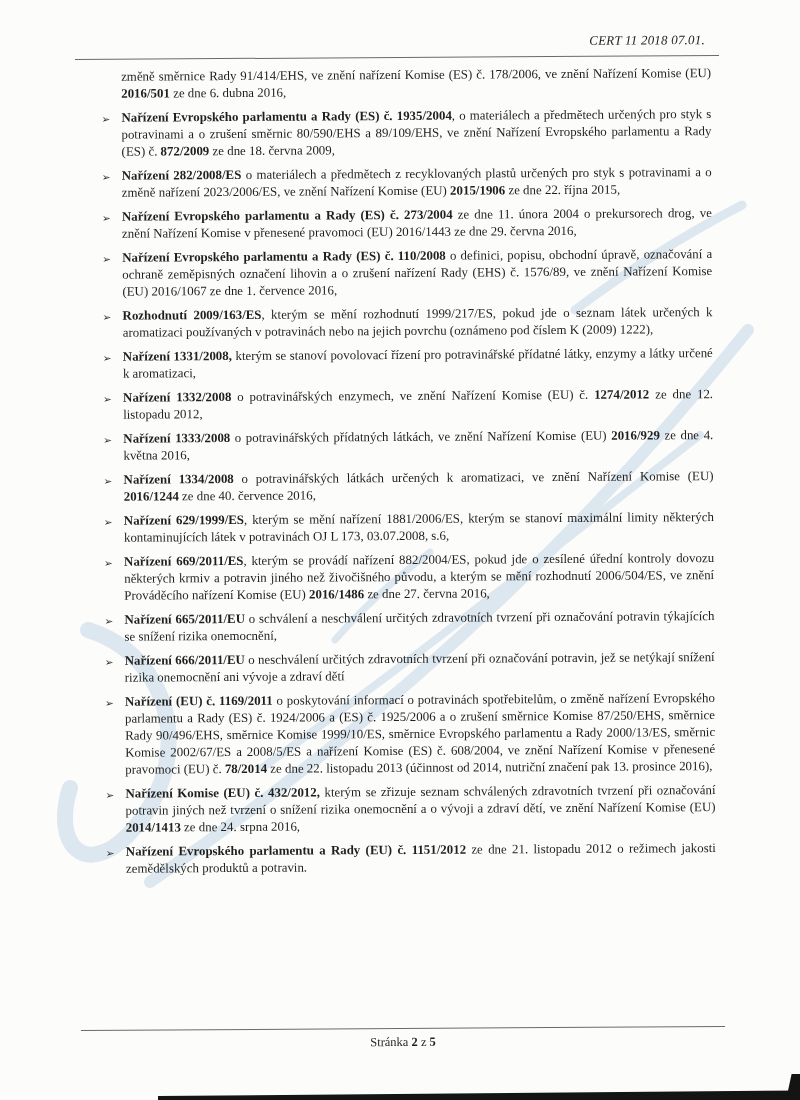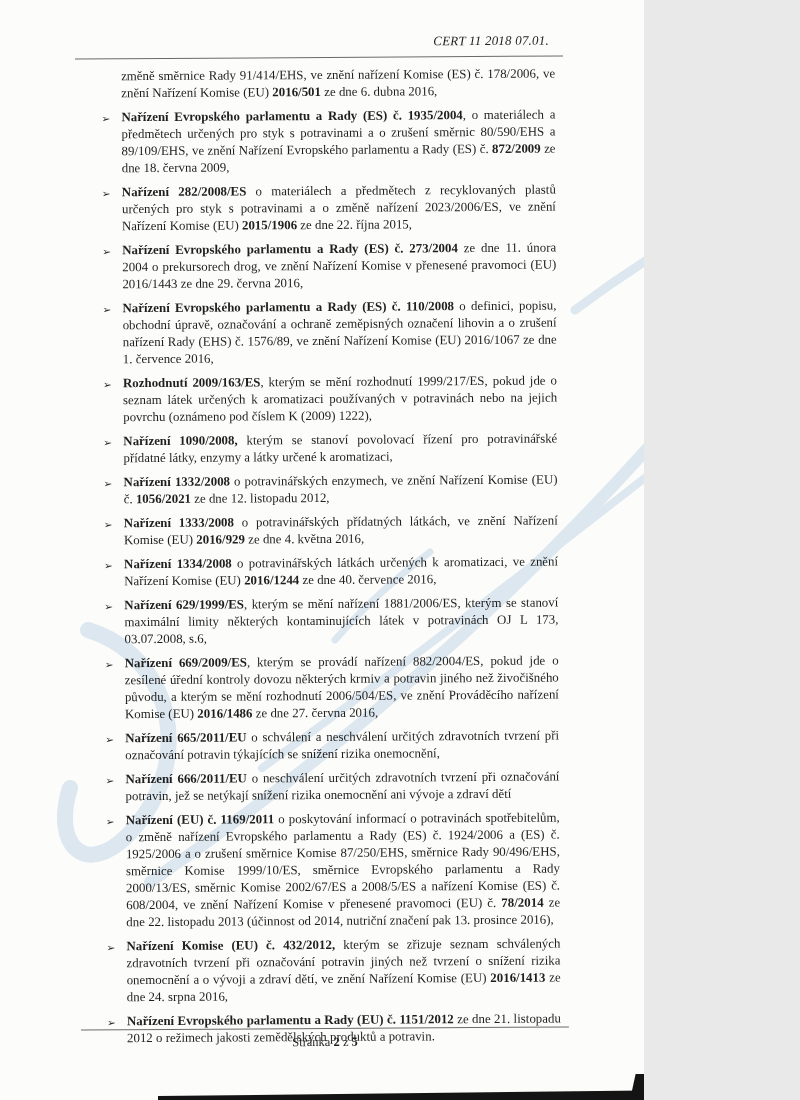--- a/index.html
+++ b/index.html
@@ -4,21 +4,21 @@
 <style>
   :root{
     --ink:#1f1f1f;
     --paper:#fcfcfa;
     --wm:#b7cfe3;
   }
   *{margin:0;padding:0;box-sizing:border-box;}
   html,body{width:800px;height:1100px;background:#e9e9e9;}
   .page{
     position:relative;
-    width:644px;height:1100px;
+    width:800px;height:1100px;
     background:var(--paper);
     overflow:hidden;
     font-family:"Liberation Serif","DejaVu Serif",serif;
     color:var(--ink);
   }
   .watermark{
     position:absolute;inset:0;z-index:0;pointer-events:none;
   }
   .scan{
     position:relative;z-index:1;
@@ -112,30 +112,30 @@
     <hr class="rule">
 
     <div class="content">
       <p class="intro"><span>změně směrnice Rady 91/414/EHS, ve znění nařízení Komise (ES) č. 178/2006, ve znění Nařízení Komise (EU) </span><b>2016/501</b><span> ze dne 6. dubna 2016,</span></p>
       <div id="reg-list">
           <div class="item"><span class="bullet">➢</span><span><b>Nařízení Evropského parlamentu a Rady (ES) č. 1935/2004</b><span>, o materiálech a předmětech určených pro styk s potravinami a o zrušení směrnic 80/590/EHS a 89/109/EHS, ve znění Nařízení Evropského parlamentu a Rady (ES) č. </span><b>872/2009</b><span> ze dne 18. června 2009,</span></span></div>
           <div class="item"><span class="bullet">➢</span><span><b>Nařízení 282/2008/ES</b><span> o materiálech a předmětech z recyklovaných plastů určených pro styk s potravinami a o změně nařízení 2023/2006/ES, ve znění Nařízení Komise (EU) </span><b>2015/1906</b><span> ze dne 22. října 2015,</span></span></div>
           <div class="item"><span class="bullet">➢</span><span><b>Nařízení Evropského parlamentu a Rady (ES) č. 273/2004</b><span> ze dne 11. února 2004 o prekursorech drog, ve znění Nařízení Komise v přenesené pravomoci (EU) 2016/1443 ze dne 29. června 2016,</span></span></div>
           <div class="item"><span class="bullet">➢</span><span><b>Nařízení Evropského parlamentu a Rady (ES) č. 110/2008</b><span> o definici, popisu, obchodní úpravě, označování a ochraně zeměpisných označení lihovin a o zrušení nařízení Rady (EHS) č. 1576/89, ve znění Nařízení Komise (EU) 2016/1067 ze dne 1. července 2016,</span></span></div>
           <div class="item"><span class="bullet">➢</span><span><b>Rozhodnutí 2009/163/ES</b><span>, kterým se mění rozhodnutí 1999/217/ES, pokud jde o seznam látek určených k aromatizaci používaných v potravinách nebo na jejich povrchu (oznámeno pod číslem K (2009) 1222),</span></span></div>
-          <div class="item"><span class="bullet">➢</span><span><b>Nařízení 1090/2008,</b><span> kterým se stanoví povolovací řízení pro potravinářské přídatné látky, enzymy a látky určené k aromatizaci,</span></span></div>
-          <div class="item"><span class="bullet">➢</span><span><b>Nařízení 1332/2008</b><span> o potravinářských enzymech, ve znění Nařízení Komise (EU) č. </span><b>1056/2021</b><span> ze dne 12. listopadu 2012,</span></span></div>
+          <div class="item"><span class="bullet">➢</span><span><b>Nařízení 1331/2008,</b><span> kterým se stanoví povolovací řízení pro potravinářské přídatné látky, enzymy a látky určené k aromatizaci,</span></span></div>
+          <div class="item"><span class="bullet">➢</span><span><b>Nařízení 1332/2008</b><span> o potravinářských enzymech, ve znění Nařízení Komise (EU) č. </span><b>1274/2012</b><span> ze dne 12. listopadu 2012,</span></span></div>
           <div class="item"><span class="bullet">➢</span><span><b>Nařízení 1333/2008</b><span> o potravinářských přídatných látkách, ve znění Nařízení Komise (EU) </span><b>2016/929</b><span> ze dne 4. května 2016,</span></span></div>
           <div class="item"><span class="bullet">➢</span><span><b>Nařízení 1334/2008</b><span> o potravinářských látkách určených k aromatizaci, ve znění Nařízení Komise (EU) </span><b>2016/1244</b><span> ze dne 40. července 2016,</span></span></div>
           <div class="item"><span class="bullet">➢</span><span><b>Nařízení 629/1999/ES</b><span>, kterým se mění nařízení 1881/2006/ES, kterým se stanoví maximální limity některých kontaminujících látek v potravinách OJ L 173, 03.07.2008, s.6,</span></span></div>
-          <div class="item"><span class="bullet">➢</span><span><b>Nařízení 669/2009/ES</b><span>, kterým se provádí nařízení 882/2004/ES, pokud jde o zesílené úřední kontroly dovozu některých krmiv a potravin jiného než živočišného původu, a kterým se mění rozhodnutí 2006/504/ES, ve znění Prováděcího nařízení Komise (EU) </span><b>2016/1486</b><span> ze dne 27. června 2016,</span></span></div>
+          <div class="item"><span class="bullet">➢</span><span><b>Nařízení 669/2011/ES</b><span>, kterým se provádí nařízení 882/2004/ES, pokud jde o zesílené úřední kontroly dovozu některých krmiv a potravin jiného než živočišného původu, a kterým se mění rozhodnutí 2006/504/ES, ve znění Prováděcího nařízení Komise (EU) </span><b>2016/1486</b><span> ze dne 27. června 2016,</span></span></div>
           <div class="item"><span class="bullet">➢</span><span><b>Nařízení 665/2011/EU</b><span> o schválení a neschválení určitých zdravotních tvrzení při označování potravin týkajících se snížení rizika onemocnění,</span></span></div>
           <div class="item"><span class="bullet">➢</span><span><b>Nařízení 666/2011/EU</b><span> o neschválení určitých zdravotních tvrzení při označování potravin, jež se netýkají snížení rizika onemocnění ani vývoje a zdraví dětí</span></span></div>
           <div class="item"><span class="bullet">➢</span><span><b>Nařízení (EU) č. 1169/2011</b><span> o poskytování informací o potravinách spotřebitelům, o změně nařízení Evropského parlamentu a Rady (ES) č. 1924/2006 a (ES) č. 1925/2006 a o zrušení směrnice Komise 87/250/EHS, směrnice Rady 90/496/EHS, směrnice Komise 1999/10/ES, směrnice Evropského parlamentu a Rady 2000/13/ES, směrnic Komise 2002/67/ES a 2008/5/ES a nařízení Komise (ES) č. 608/2004, ve znění Nařízení Komise v přenesené pravomoci (EU) č. </span><b>78/2014</b><span> ze dne 22. listopadu 2013 (účinnost od 2014, nutriční značení pak 13. prosince 2016),</span></span></div>
-          <div class="item"><span class="bullet">➢</span><span><b>Nařízení Komise (EU) č. 432/2012,</b><span> kterým se zřizuje seznam schválených zdravotních tvrzení při označování potravin jiných než tvrzení o snížení rizika onemocnění a o vývoji a zdraví dětí, ve znění Nařízení Komise (EU) </span><b>2016/1413</b><span> ze dne 24. srpna 2016,</span></span></div>
+          <div class="item"><span class="bullet">➢</span><span><b>Nařízení Komise (EU) č. 432/2012,</b><span> kterým se zřizuje seznam schválených zdravotních tvrzení při označování potravin jiných než tvrzení o snížení rizika onemocnění a o vývoji a zdraví dětí, ve znění Nařízení Komise (EU) </span><b>2014/1413</b><span> ze dne 24. srpna 2016,</span></span></div>
           <div class="item"><span class="bullet">➢</span><span><b>Nařízení Evropského parlamentu a Rady (EU) č. 1151/2012</b><span> ze dne 21. listopadu 2012 o režimech jakosti zemědělských produktů a potravin.</span></span></div>
         </div>
     </div>
 
     <div class="footer">
       <hr class="rule">
       <p class="pagenum"><span>Stránka </span><b>2</b><span> z </span><b>5</b></p>
     </div>
   </div>
 

